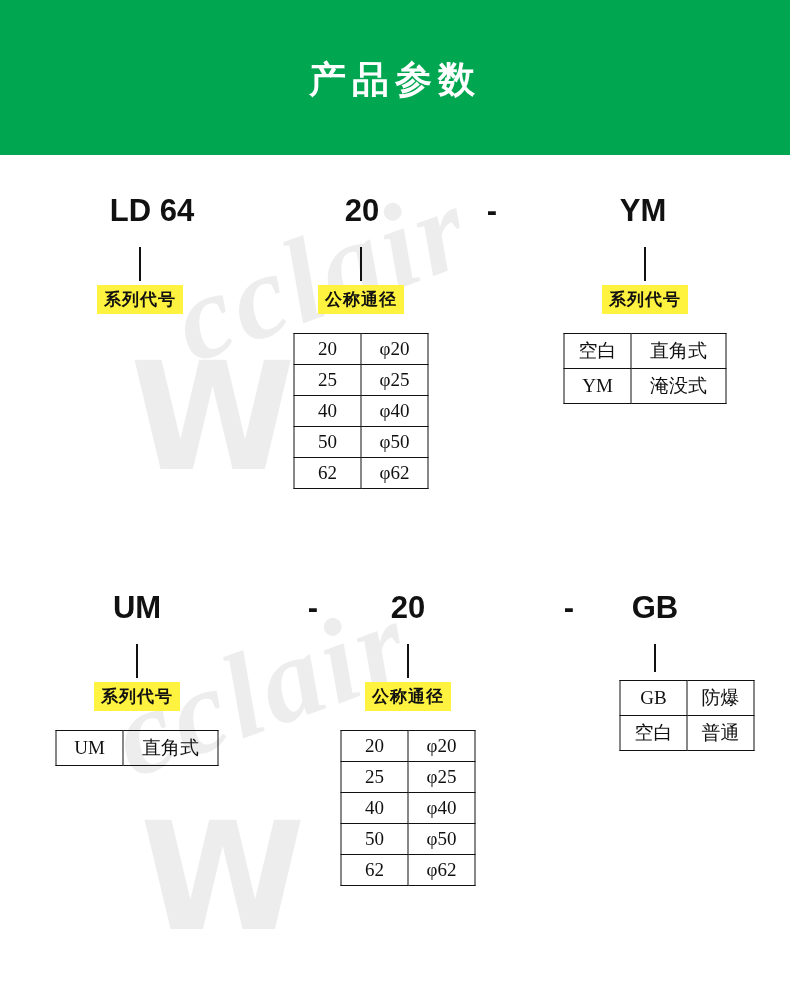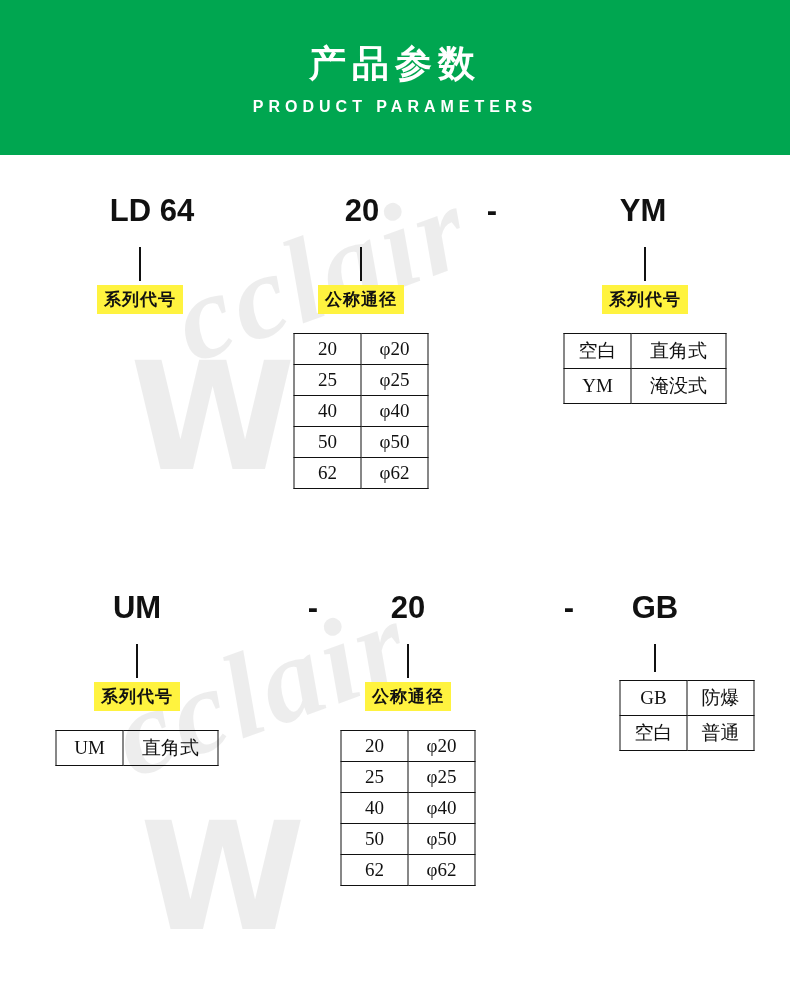--- a/index.html
+++ b/index.html
@@ -153,21 +153,20 @@
   }
   table.spec td.narrow {
     min-width: 46px;
   }
 </style>
 </head>
 <body>
 
 <div class="banner">
   <div class="banner-title">产品参数</div>
-  <div class="banner-sub">PRODUCT PARAMETERS</div>
 </div>
 
 <div class="wm wm-1">cclair</div>
 <div class="wm wm-2">cclair</div>
 <div class="wm-glyph wm-g1">W</div>
 <div class="wm-glyph wm-g2">W</div>
 
 <div class="diagram d1">
   <div class="code-row">
     <div class="code-part" style="left:152px; top:8px;">LD 64</div>

